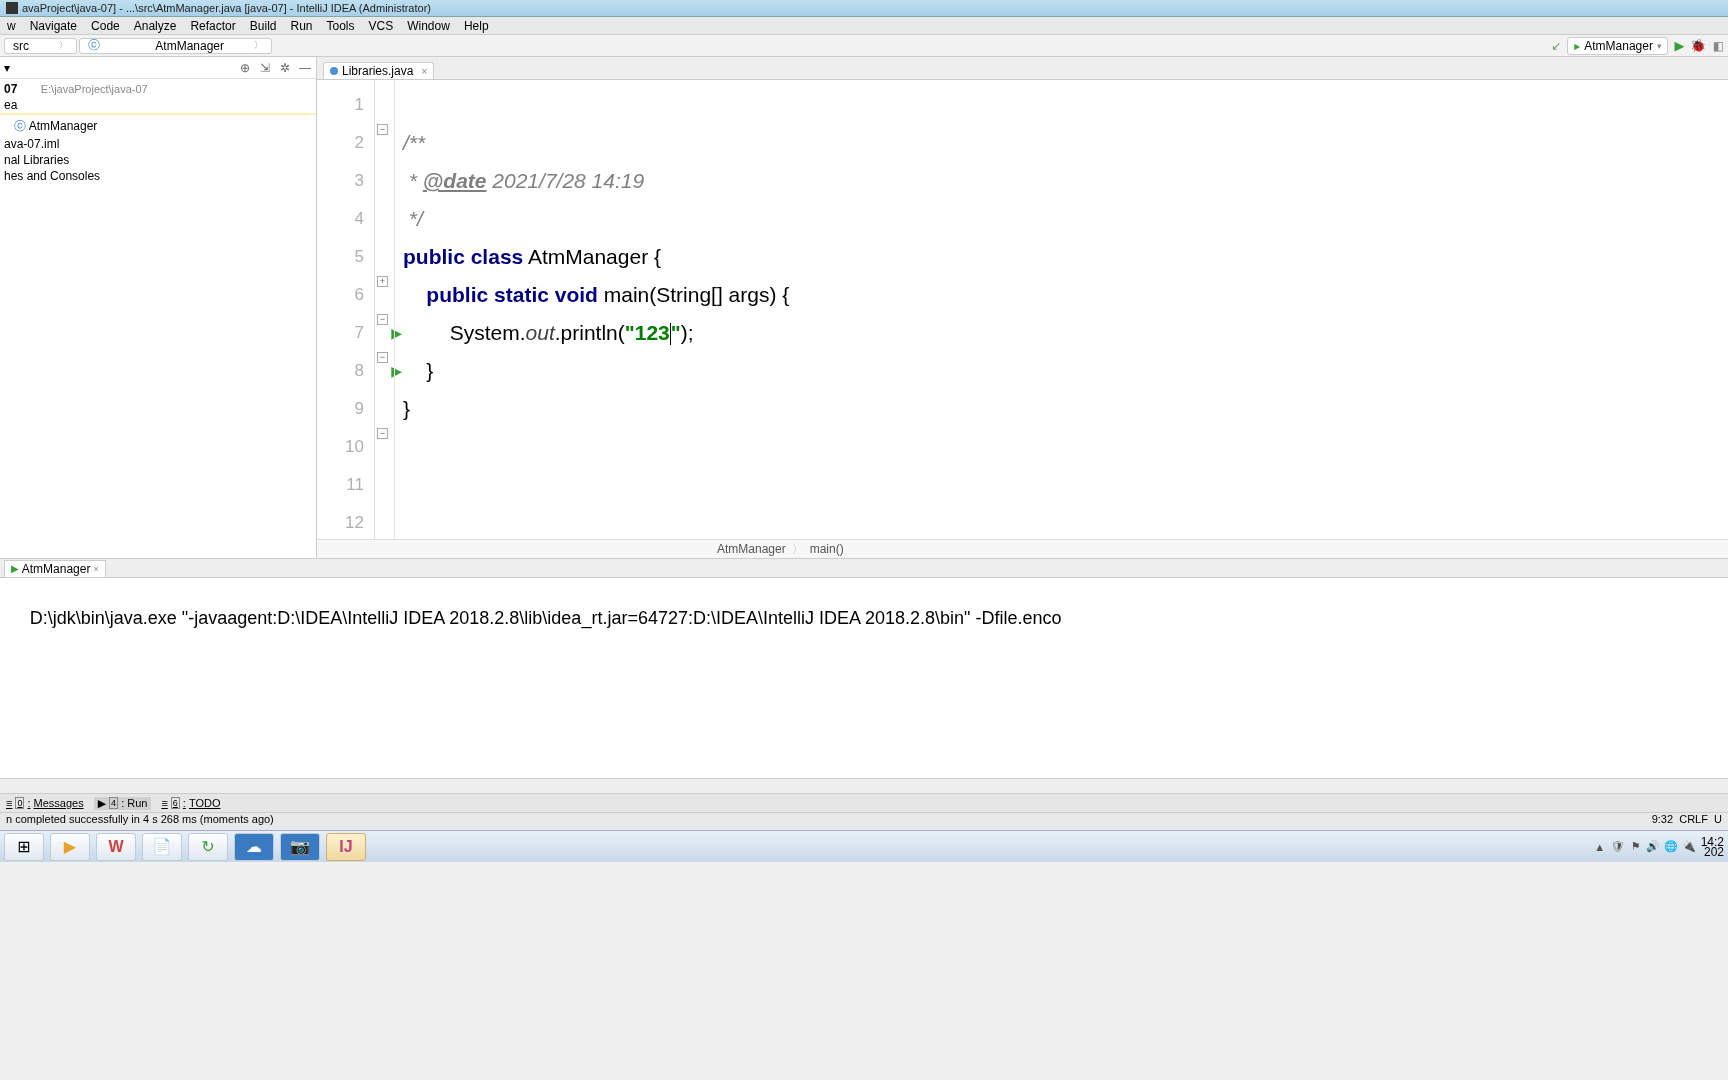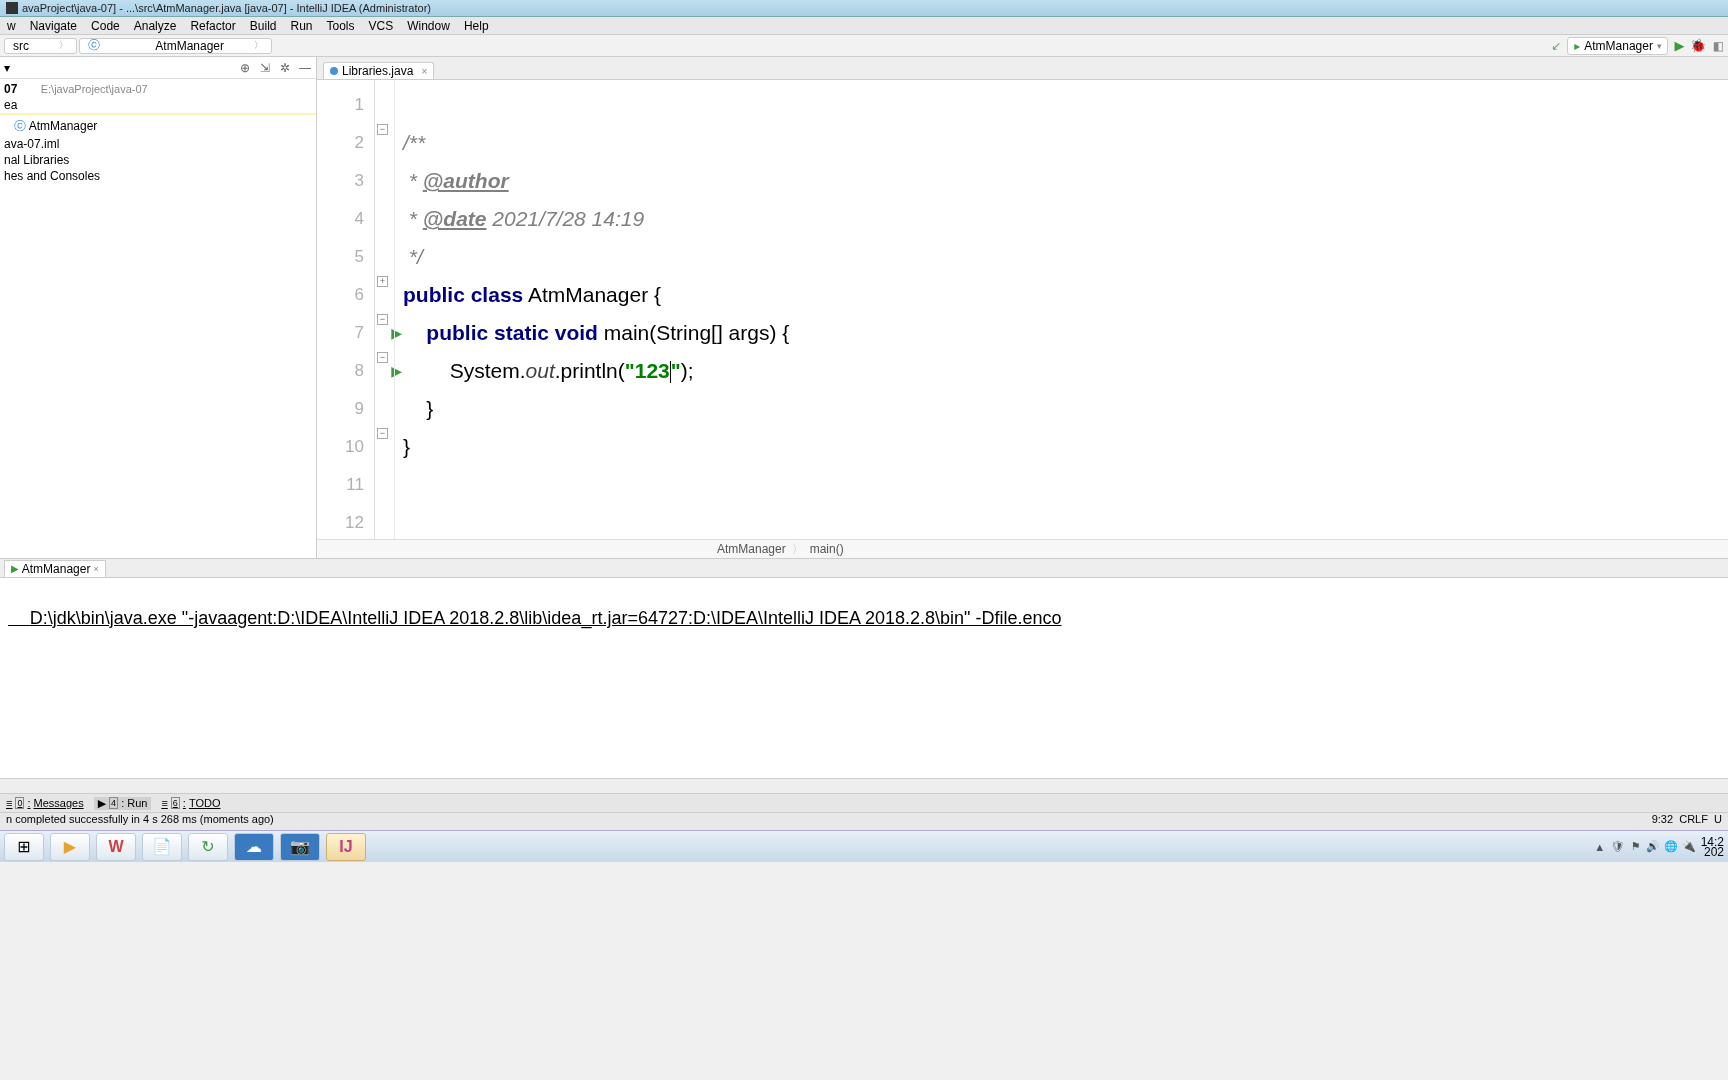--- a/index.html
+++ b/index.html
@@ -59,21 +59,21 @@
 .hl { background: #fff2b8; position: absolute; left: 0; right: 0; height: 38px; z-index: -1; }
 .cursor { display:inline-block; width:1px; height:22px; background:#000; vertical-align:middle; }
 
 .breadcrumb-bar { height: 19px; border-top: 1px solid #ddd; display: flex; align-items: center; padding-left: 400px; font-size: 12px; color: #555; background: #f7f7f7; }
 .breadcrumb-bar .sep { margin: 0 6px; color: #bbb; }
 
 
 .run-header { height: 20px; background: #eee; border-top: 1px solid #ccc; border-bottom: 1px solid #ccc; display: flex; align-items: center; padding: 0 4px; font-size: 12px; }
 .run-header .rtab { background: #fff; border: 1px solid #ccc; border-bottom: none; padding: 0 6px; margin-right: 2px; height: 17px; display:flex; align-items:center; gap:3px; }
 
-.console { background: #fff; height: 200px; font-family: "Consolas", monospace; font-size: 18px; padding: 8px; white-space: pre; overflow: hidden; position:relative;text-decoration:underline; }
+.console { background: #fff; height: 200px; font-family: "Consolas", monospace; font-size: 18px; padding: 8px; white-space: pre; overflow: hidden; position:relative; }
 
 .console-tabs-spacer { height: 15px; background: #eee; border-top:1px solid #ccc; }
 
 
 .tool-tabs { height: 19px; background: #e6e6e6; border-top: 1px solid #ccc; display: flex; align-items: center; padding-left: 6px; font-size: 11px; gap: 10px; }
 .tool-tabs .tt { display:flex; align-items:center; gap:3px; text-decoration: underline; }
 .tool-tabs .tt.active { background:#d0d0d0; padding:0 4px; text-decoration:none; }
 .tool-tabs .num { border:1px solid #888; font-size:9px; padding:0 1px; }
 
 
@@ -185,21 +185,20 @@
         <div class="fold" style="top:44px;">−</div>
         <div class="fold" style="top:196px;">+</div>
         <div class="fold" style="top:234px;">−</div>
         <div class="fold" style="top:272px;">−</div>
         <div class="fold" style="top:348px;">−</div>
       </div>
       <div class="code">
         <div class="hl" style="top:310px;"></div>
         <div class="line"></div>
         <div class="line"><span class="comment">/**</span></div>
-        <div class="line"><span class="comment"> * </span><span class="doctag">@author</span></div>
         <div class="line"><span class="comment"> * </span><span class="doctag">@date</span><span class="comment"> 2021/7/28 14:19</span></div>
         <div class="line"><span class="comment"> */</span></div>
         <div class="line"><span class="kw">public</span><span> </span><span class="kw">class</span><span> AtmManager {</span></div>
         <div class="line"><span>    </span><span class="kw">public</span><span> </span><span class="kw">static</span><span> </span><span class="kw">void</span><span> main(String[] args) {</span></div>
         <div class="line"><span>        System.</span><span class="field">out</span><span>.println(</span><span class="str">"</span><span class="str">123</span><span class="cursor"></span><span class="str">"</span><span>);</span></div>
         <div class="line">    }</div>
         <div class="line">}</div>
         <div class="line"></div>
       </div>
     </div>

